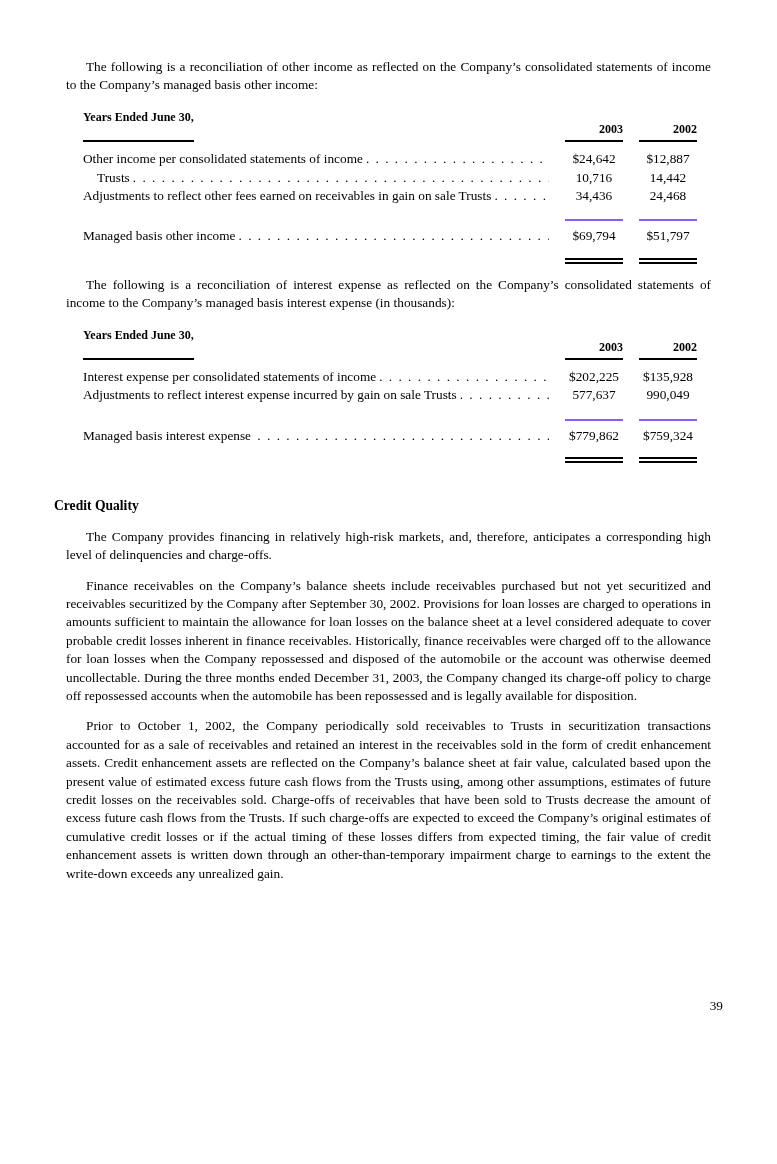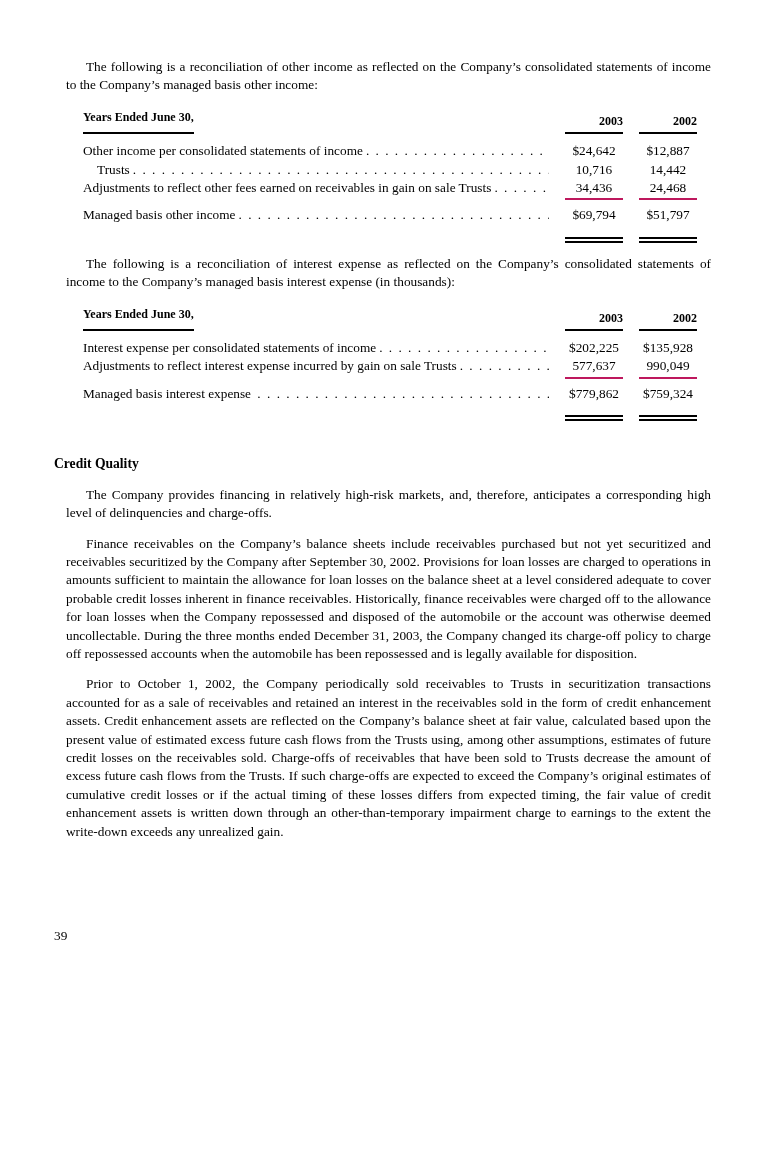--- a/index.html
+++ b/index.html
@@ -29,21 +29,21 @@
   }
   .thead {
     display: flex;
     align-items: flex-end;
     margin-bottom: 8px;
   }
   .thead-label { flex: 1; font-weight: bold; font-size: 12px; }
   .thead-label span {
     display: inline-block;
     border-bottom: 2.5px solid #000;
-    padding-bottom: 6px;
+    padding-bottom: 14px;
   }
   .year {
     width: 58px;
     margin-left: 16px;
     flex-shrink: 0;
     text-align: right;
     font-weight: bold;
     font-size: 12px;
     border-bottom: 2.5px solid #000;
     padding-bottom: 2px;
@@ -54,33 +54,33 @@
     overflow: hidden;
     white-space: nowrap;
   }
   .dots { letter-spacing: 1.5px; padding-left: 3px; }
   .tval {
     width: 58px;
     margin-left: 16px;
     flex-shrink: 0;
     text-align: center;
   }
-  .rule-s .tval { border-bottom: 2px solid #be185d; padding-bottom: 1px; }
+  .rule-s .tval { border-bottom: 2px solid #8b5cf6; padding-bottom: 14px; }
   .rule-d .tval { border-bottom: 6px double #000; padding-bottom: 12px; }
   .total { margin-top: 6px; }
   .indent .tlabel { padding-left: 14px; }
 
   h2.section-heading {
     margin: 34px 0 0 0;
     font-size: 13.6px;
     font-weight: bold;
   }
   .page-number {
-    margin-top: 86px;
-    text-align: left;
+    margin-top: 114px;
+    text-align: right;
   }
 </style>
 </head>
 <body>
 
 <p class="body-para">The following is a reconciliation of other income as reflected on the Company’s consolidated statements of income to the Company’s managed basis other income:</p>
 
 <div class="fin-table">
   <div class="thead">
     <div class="thead-label"><span>Years Ended June 30,</span></div>

